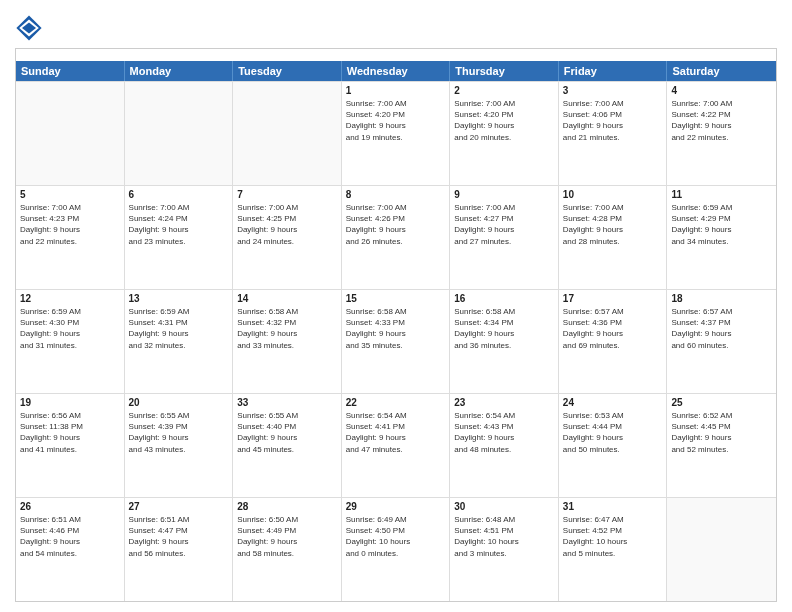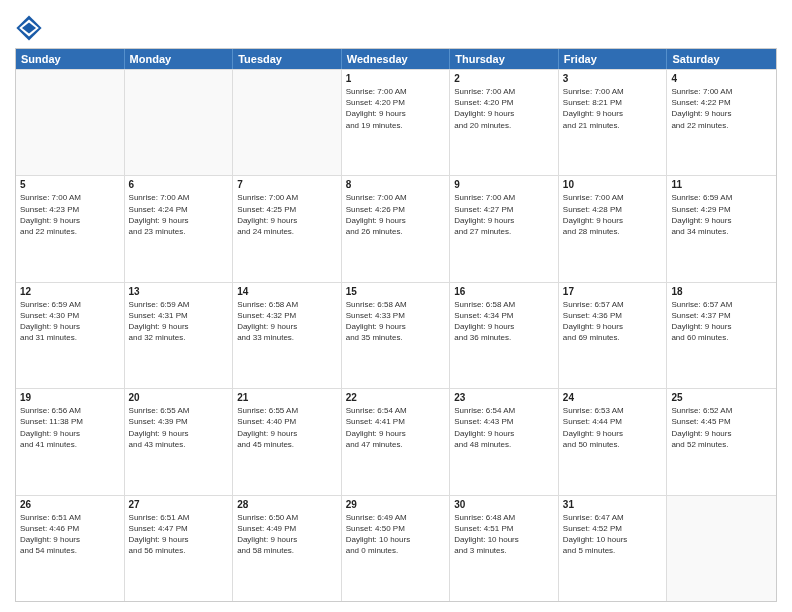--- a/index.html
+++ b/index.html
@@ -64,20 +64,21 @@
     .calendar {
       flex: 1;
       display: flex;
       flex-direction: column;
       border: 1px solid #ccc;
     }
     .cal-header {
       display: grid;
       grid-template-columns: repeat(7, 1fr);
       background: #2e6db4;
+      margin-top: 12px;
     }
     .cal-header-cell {
       color: #fff;
       font-weight: bold;
       font-size: 11px;
       padding: 4px 5px;
       text-align: left;
       border-right: 1px solid #5590cc;
     }
     .cal-header-cell:last-child { border-right: none; }
@@ -162,21 +163,21 @@
           <div class="cal-cell">
             <div class="day-num">2</div>
             <div class="cell-line">Sunrise: 7:00 AM</div>
             <div class="cell-line">Sunset: 4:20 PM</div>
             <div class="cell-line">Daylight: 9 hours</div>
             <div class="cell-line">and 20 minutes.</div>
           </div>
           <div class="cal-cell">
             <div class="day-num">3</div>
             <div class="cell-line">Sunrise: 7:00 AM</div>
-            <div class="cell-line">Sunset: 8:21 PM</div>
+            <div class="cell-line">Sunset: 4:06 PM</div>
             <div class="cell-line">Daylight: 9 hours</div>
             <div class="cell-line">and 21 minutes.</div>
           </div>
           <div class="cal-cell">
             <div class="day-num">4</div>
             <div class="cell-line">Sunrise: 7:00 AM</div>
             <div class="cell-line">Sunset: 4:22 PM</div>
             <div class="cell-line">Daylight: 9 hours</div>
             <div class="cell-line">and 22 minutes.</div>
           </div>
@@ -292,21 +293,21 @@
             <div class="cell-line">and 41 minutes.</div>
           </div>
           <div class="cal-cell">
             <div class="day-num">20</div>
             <div class="cell-line">Sunrise: 6:55 AM</div>
             <div class="cell-line">Sunset: 4:39 PM</div>
             <div class="cell-line">Daylight: 9 hours</div>
             <div class="cell-line">and 43 minutes.</div>
           </div>
           <div class="cal-cell">
-            <div class="day-num">21</div>
+            <div class="day-num">33</div>
             <div class="cell-line">Sunrise: 6:55 AM</div>
             <div class="cell-line">Sunset: 4:40 PM</div>
             <div class="cell-line">Daylight: 9 hours</div>
             <div class="cell-line">and 45 minutes.</div>
           </div>
           <div class="cal-cell">
             <div class="day-num">22</div>
             <div class="cell-line">Sunrise: 6:54 AM</div>
             <div class="cell-line">Sunset: 4:41 PM</div>
             <div class="cell-line">Daylight: 9 hours</div>

